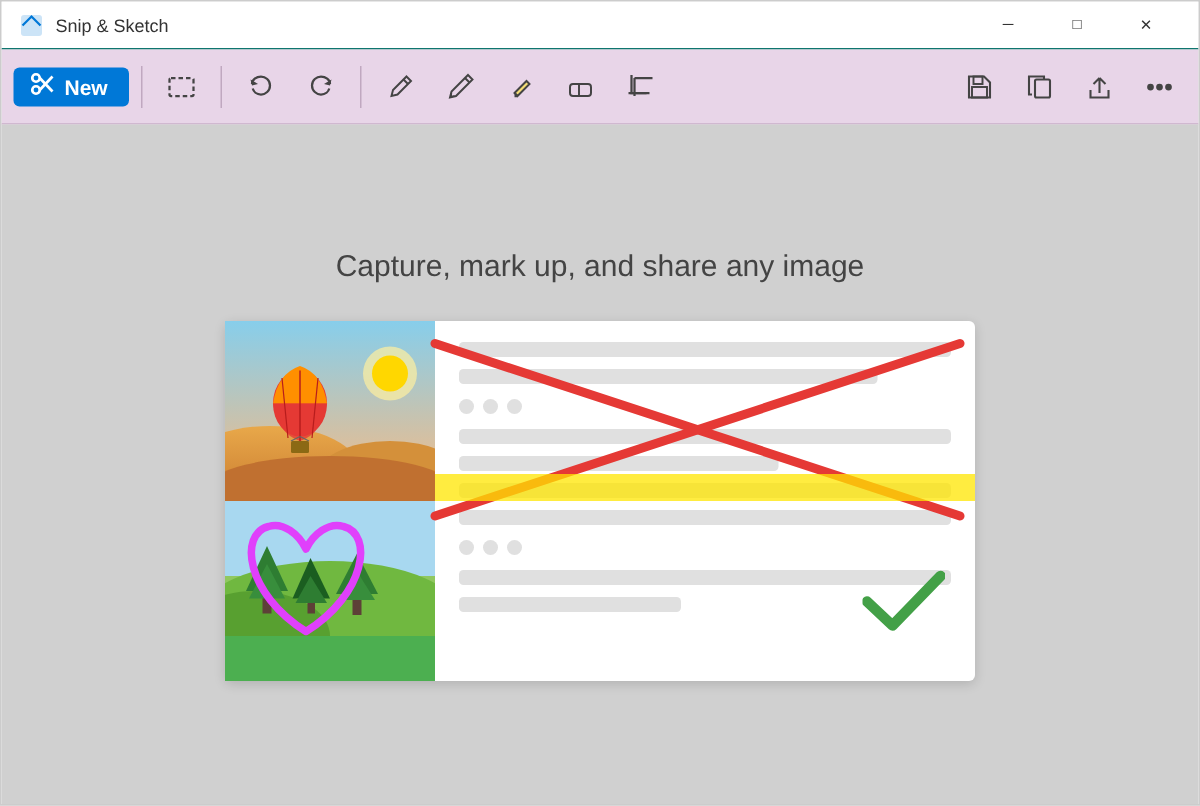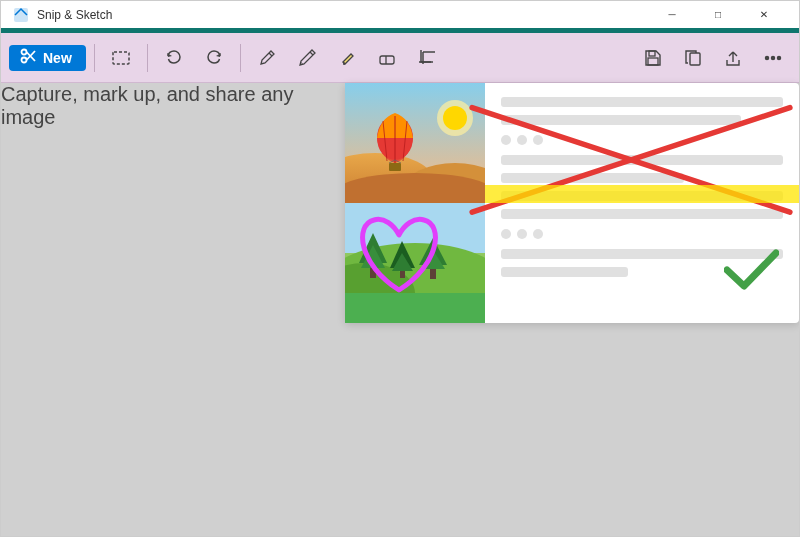--- a/index.html
+++ b/index.html
@@ -13,21 +13,21 @@
     }
 
     
     .title-bar {
       height: 32px;
       background: #ffffff;
       display: flex;
       align-items: center;
       padding: 0 12px;
       justify-content: space-between;
-      border-bottom: 5px solid #0f766e;
+      border-bottom: 1px solid #0f766e;
     }
     .title-bar-left {
       display: flex;
       align-items: center;
       gap: 8px;
     }
     .app-icon {
       width: 16px;
       height: 16px;
     }
@@ -107,21 +107,22 @@
       display: flex;
       align-items: center;
       gap: 4px;
     }
 
     
     .main-content {
       background: #d0d0d0;
       height: calc(537px - 32px - 50px);
       display: flex;
-      flex-direction: row;
+      flex-direction: column;
+      align-items: center;
       justify-content: center;
       gap: 24px;
     }
     .caption {
       font-size: 20px;
       color: #444;
       font-weight: 400;
     }
 
     

